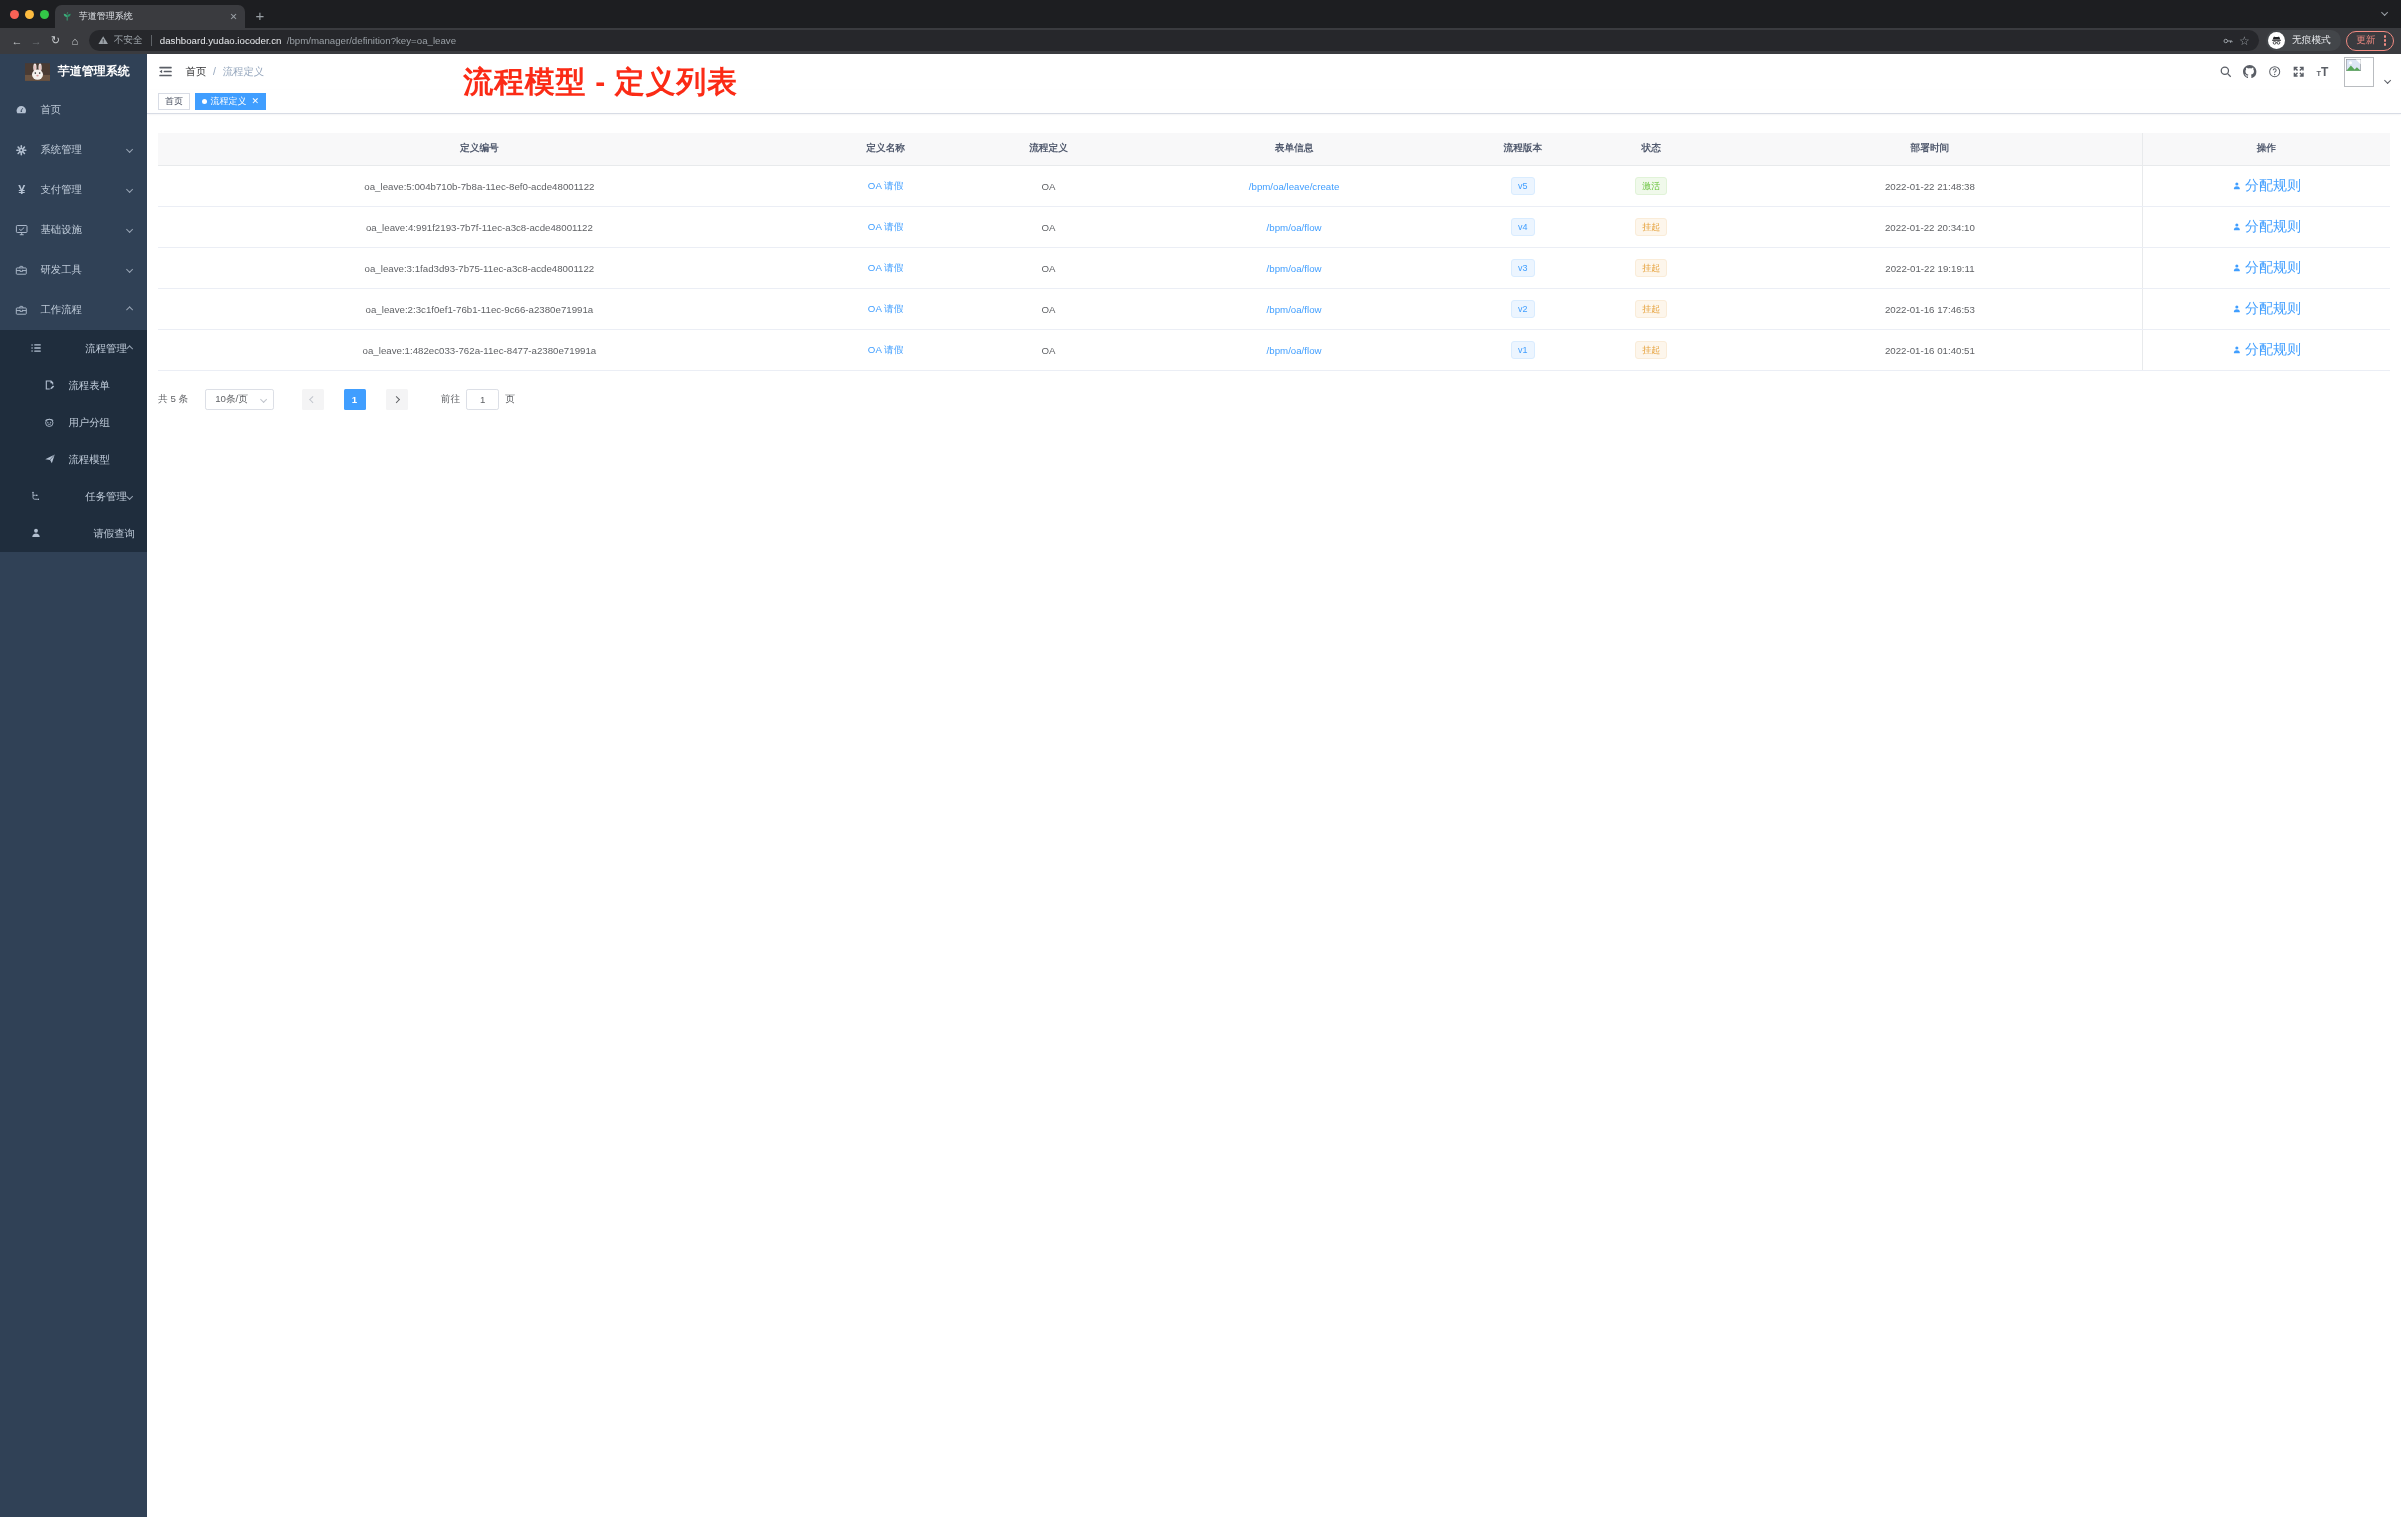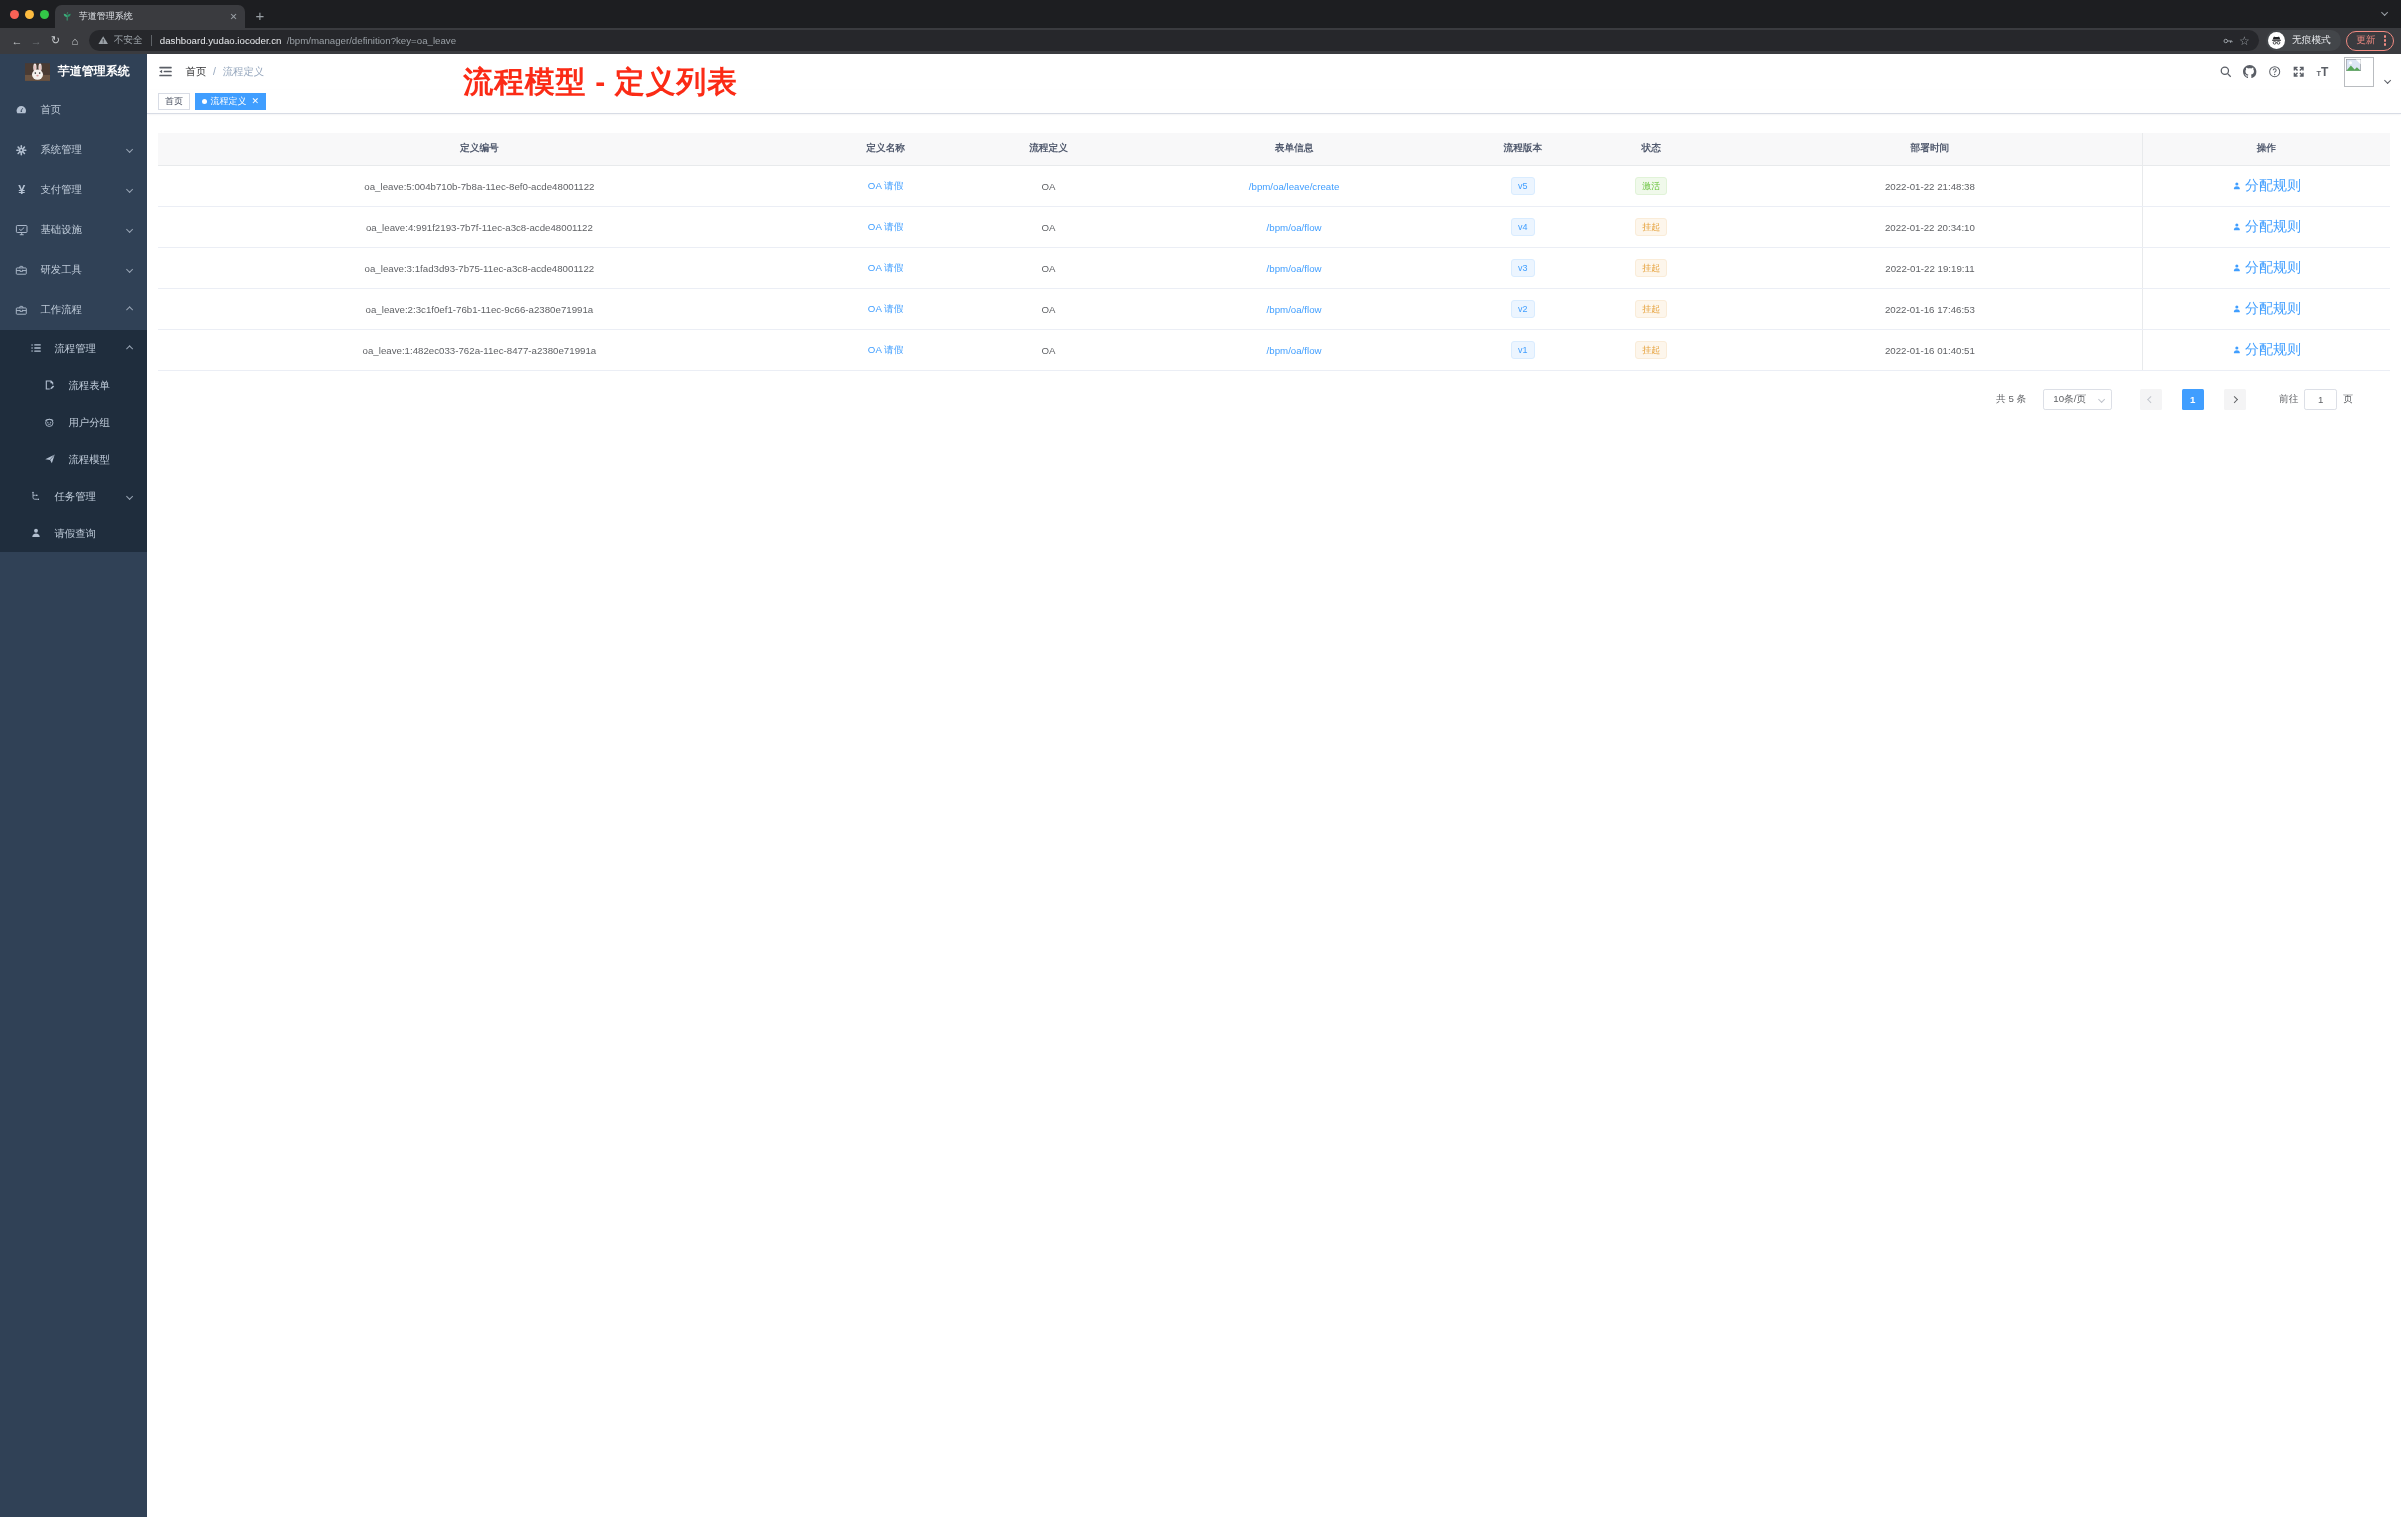--- a/index.html
+++ b/index.html
@@ -42,21 +42,21 @@
   .app { position:absolute; top:53px; left:0; right:0; bottom:0; display:flex; }
 
   
   .sidebar { width:147px; flex-shrink:0; background:#304156; color:#bfcbd9; overflow:hidden; }
   .logo-row { height:37px; display:flex; align-items:center; padding-left:24.5px; gap:8.2px; }
   .logo-img { width:25px; height:18px; display:flex; }
   .logo-title { color:#fff; font-size:12px; font-weight:bold; white-space:nowrap; }
   .menu-item { height:40px; display:flex; align-items:center; padding:0 12px 0 15px; font-size:10.4px;
     color:#bfcbd9; cursor:pointer; }
   .submenu .menu-item { height:37px; }
-  .menu-item.pl1 { padding-left:29px; }
+  .menu-item.pl1 { padding-left:29px;text-align:right; }
   .menu-item.pl2 { padding-left:43px; }
   .mi-icon { width:13.4px; height:13.4px; margin-right:12px; color:#b3c0d1; display:flex; align-items:center;
     justify-content:center; flex-shrink:0; }
   .mi-label { flex:1; white-space:nowrap; }
   .mi-chev { color:#97a3b3; margin-right:3px; }
   .submenu { background:#1f2d3d; }
 
   
   .chev { display:inline-block; width:5.2px; height:5.2px; border-right:1.2px solid currentColor;
     border-bottom:1.2px solid currentColor; }
@@ -101,21 +101,21 @@
   .op-col { border-left:0.7px solid #e8eaec; }
   .link { color:#409eff; cursor:pointer; text-decoration:none; }
   .badge { display:inline-block; padding:0 6px; height:18px; line-height:16.3px; border-radius:3px;
     font-size:9px; border:0.7px solid; }
   .badge.plain { background:#ecf5ff; border-color:#d9ecff; color:#409eff; }
   .badge.success { background:#f0f9eb; border-color:#e1f3d8; color:#67c23a; }
   .badge.warning { background:#fdf6ec; border-color:#faecd8; color:#e6a23c; }
   .action-link { color:#409eff; font-size:14px; display:inline-flex; align-items:center; gap:3.7px; cursor:pointer; }
   .action-link svg { width:9.7px; height:9.7px; }
 
-  .pagination { margin-top:18px; display:flex; justify-content:flex-end; align-items:center; gap:17px;
+  .pagination { margin-top:18px; display:flex; justify-content:flex-start; align-items:center; gap:17px;
     padding-right:37px; font-size:9.7px; color:#606266; }
   .psel { width:69px; height:21px; border:0.7px solid #dcdfe6; border-radius:2.2px; display:flex;
     align-items:center; justify-content:space-between; padding:0 6.7px 0 9px; cursor:pointer; color:#606266; }
   .psel .chev { color:#c0c4cc; }
   .pbtn { min-width:22px; height:21px; background:#f4f4f5; border-radius:1.5px; display:flex;
     align-items:center; justify-content:center; cursor:pointer; margin-left:3px; }
   .pbtn.prev { color:#c0c4cc; margin-left:10.4px; }
   .pbtn.next { color:#606266; }
   .pcur { min-width:22px; height:21px; background:#409eff; color:#fff; border-radius:1.5px; display:flex;
     align-items:center; justify-content:center; font-weight:bold; margin-left:3px; cursor:default; }

